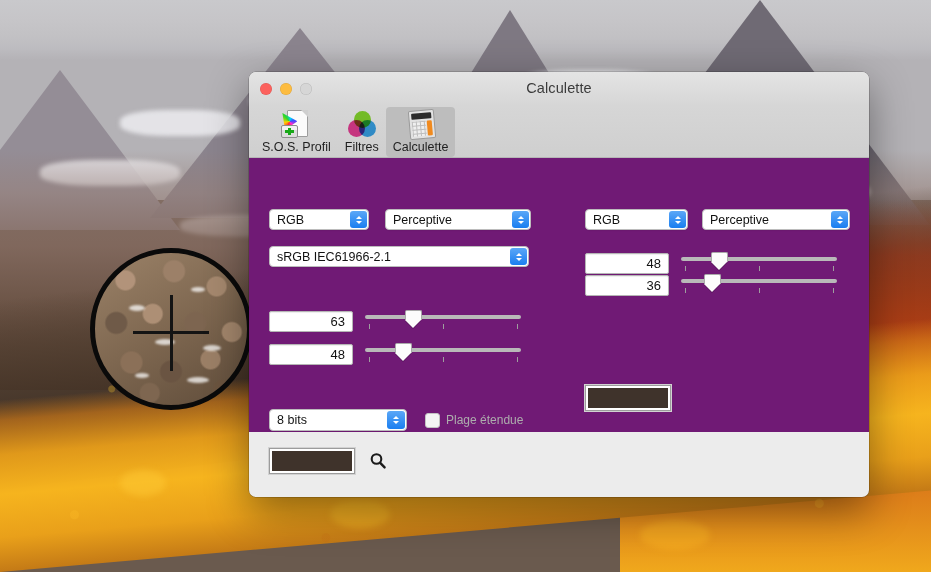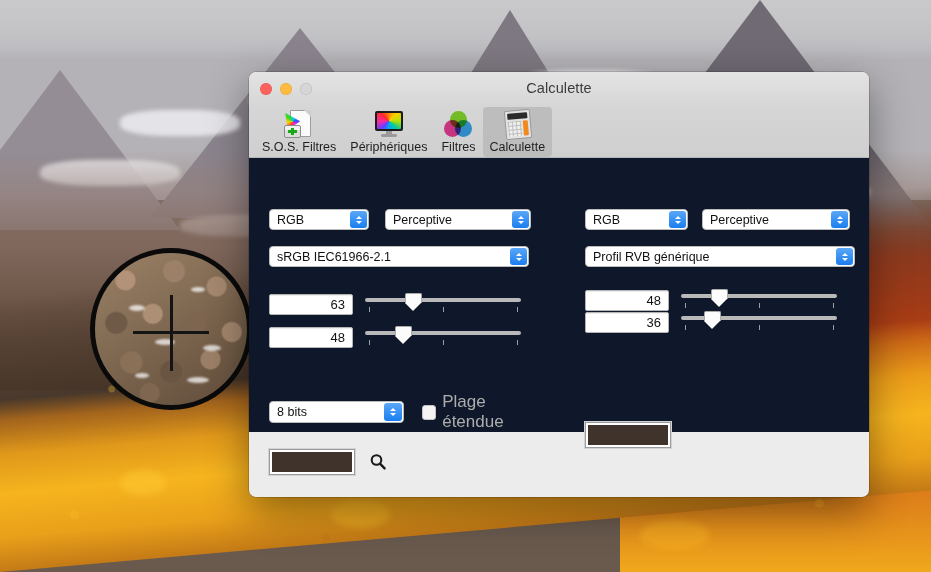--- a/index.html
+++ b/index.html
@@ -257,21 +257,21 @@
     position: absolute; left: 2px; top: 10px; width: 14px; bottom: 2px;
     background-image:
       linear-gradient(to right, #bdbdbd 1px, transparent 1px),
       linear-gradient(to bottom, #bdbdbd 1px, transparent 1px);
     background-size: 4px 4px;
     background-color: #efefef;
   }
   .calc-orange { position: absolute; right: 2px; top: 10px; width: 5px; bottom: 2px; background: #f08a1e; border-radius: 1px; }
 
   
-  #content { position: relative; height: 274px; background: #0f172a; }
+  #content { position: relative; height: 274px; background: #701a75; }
 
   .panel { position: absolute; top: 0; }
   .panel-left  { left: 20px;  width: 280px; }
   .panel-right { left: 336px; width: 270px; }
 
   .row { display: flex; align-items: center; }
 
   
   .popup {
     position: relative;
@@ -353,21 +353,21 @@
   .slider .ticks { position: absolute; left: 0; right: 0; top: 14px; height: 6px; }
   .slider .tick { position: absolute; top: 0; width: 1px; height: 5px; background: #9e9e9e; }
 
   
   .cbox {
     width: 13px; height: 13px;
     background: #f4f4f4;
     border: 1px solid #c3c3c3;
     border-radius: 3px;
   }
-  .cbox-label { font-size: 17px; color: #adadad; margin-left: 6px; }
+  .cbox-label { font-size: 12px; color: #adadad; margin-left: 6px; }
 
   
   .swatch {
     width: 86px; height: 26px;
     border: 1px solid #9c9c9c;
     box-shadow: inset 0 0 0 2px #ffffff, 0 0 0 1px #d2d2d2;
     box-sizing: border-box;
   }
 
   .mag-icon { width: 18px; height: 18px; margin-left: 14px; position: relative; }
@@ -434,34 +434,24 @@
         <div class="tb-icon">
           <div class="doc-sheet">
               <div class="doc-fold"></div>
             </div>
           <div class="gamut"></div>
           <div class="kit">
               <div class="kit-cross-h"></div>
               <div class="kit-cross-v"></div>
             </div>
         </div>
-        <div class="tb-label">S.O.S. Filtres</div>
+        <div class="tb-label">S.O.S. Profil</div>
       </div>
 
 
-      <div class="tb-item">
-        <div class="tb-icon">
-          <div class="monitor">
-              <div class="monitor-screen"></div>
-            </div>
-          <div class="monitor-neck"></div>
-          <div class="monitor-base"></div>
-        </div>
-        <div class="tb-label">Périphériques</div>
-      </div>
 
       <div class="tb-item">
         <div class="tb-icon">
           <div class="rgbcircles">
             <div class="rgbc rgbc-g"></div>
             <div class="rgbc rgbc-m"></div>
             <div class="rgbc rgbc-b"></div>
           </div>
         </div>
         <div class="tb-label">Filtres</div>
@@ -504,21 +494,21 @@
         <div class="row" style="margin-top:16px;">
           <div class="popup popup-wide">
             <span class="ptext">sRGB IEC61966-2.1</span>
             <span class="parrows">
                 <i class="up"></i>
                 <i class="dn"></i>
               </span>
           </div>
         </div>
 
-        <div class="row" style="margin-top:26px;">
+        <div class="row" style="margin-top:43px;">
           <div class="numfield">63</div>
           <div class="slider">
             <div class="track"></div>
             <div class="thumb" style="left:32px;">
                 <i></i>
                 <b></b>
               </div>
             <div class="ticks">
                 <span class="tick" style="left:4px;"></span>
                 <span class="tick" style="left:78px;"></span>
@@ -580,29 +570,20 @@
           </div>
           <div class="popup popup-right-md" style="margin-left:14px;">
             <span class="ptext">Perceptive</span>
             <span class="parrows">
                 <i class="up"></i>
                 <i class="dn"></i>
               </span>
           </div>
         </div>
 
-        <div class="row" style="margin-top:16px;">
-          <div class="popup popup-right-wide">
-            <span class="ptext">Profil RVB générique</span>
-            <span class="parrows">
-                <i class="up"></i>
-                <i class="dn"></i>
-              </span>
-          </div>
-        </div>
 
         <div class="row" style="margin-top:22px;">
           <div class="numfield">48</div>
           <div class="slider">
             <div class="track"></div>
             <div class="thumb" style="left:22px;">
                 <i></i>
                 <b></b>
               </div>
             <div class="ticks">

